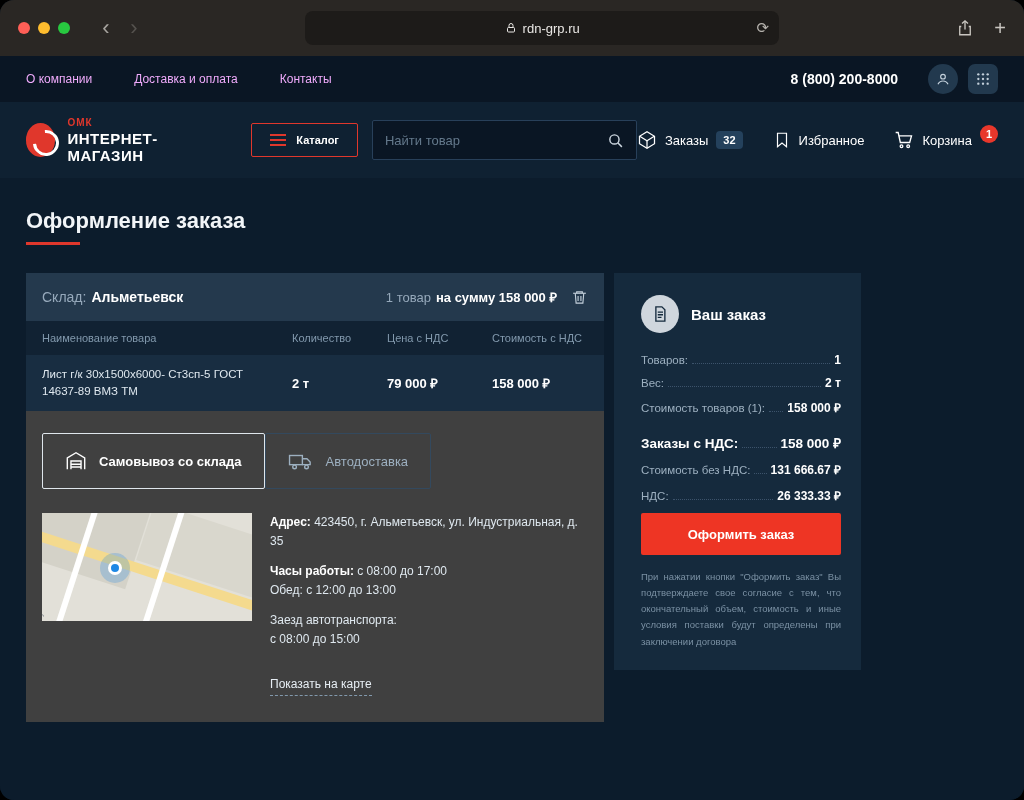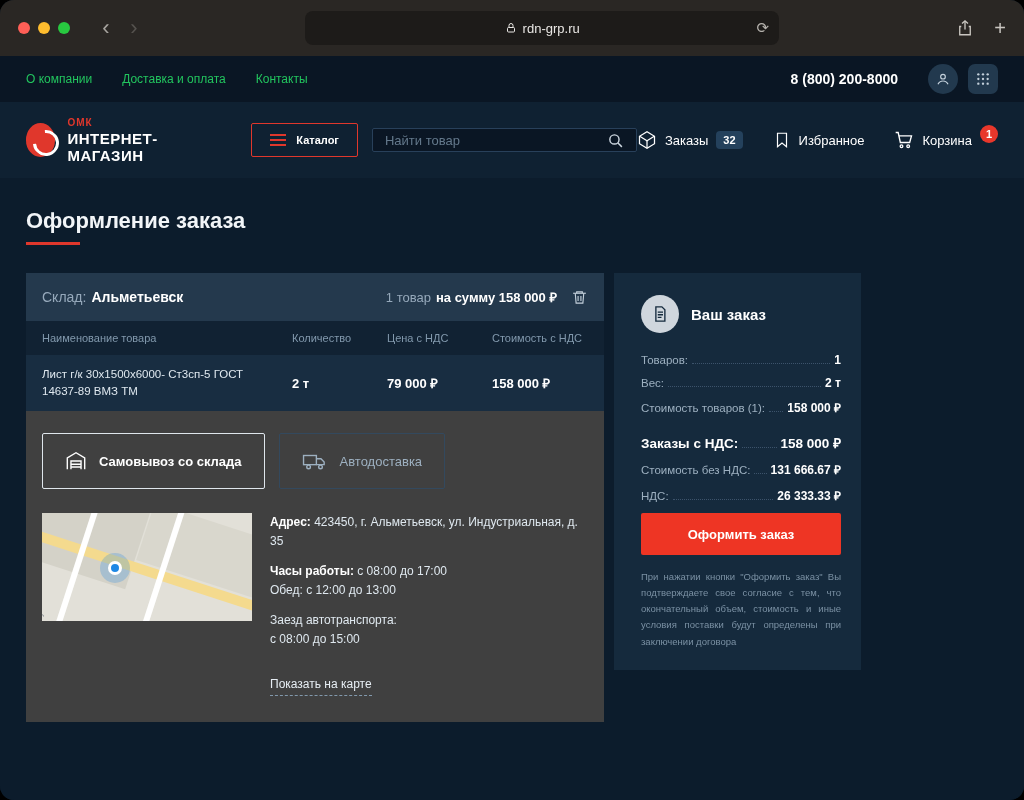--- a/index.html
+++ b/index.html
@@ -14,38 +14,38 @@
   .navbtn { font-size:22px; color:#a7a49f; width:28px; text-align:center; cursor:default; line-height:1; }
   .navbtn.dis { color:#55524e; }
   .addr-wrap { flex:1; display:flex; justify-content:center; }
   .addrbar { width:474px; height:34px; background:#1d1b19; border-radius:8px; display:flex; align-items:center; justify-content:center; position:relative; color:#e9e7e4; font-size:13px; }
   .addrbar .lock { margin-right:6px; display:flex; }
   .addrbar .reload { position:absolute; right:10px; color:#b5b2ad; font-size:15px; }
   .chromebtn { color:#c9c6c1; margin-left:20px; display:flex; align-items:center; font-size:20px; }
 
   
   .topnav { height:46px; background:#0a1624; display:flex; align-items:center; padding:0 26px; flex-shrink:0; }
-  .topnav a { color:#22c55e; font-size:12px; text-decoration:none; margin-right:30px; }
+  .topnav a { color:#f0abfc; font-size:12px; text-decoration:none; margin-right:42px; }
   .topnav .spacer { flex:1; }
   .phone { color:#fff; font-size:14px; font-weight:bold; margin-right:20px; }
   .roundbtn { width:30px; height:30px; border-radius:50%; background:#22394e; display:flex; align-items:center; justify-content:center; color:#c3d0db; margin-left:10px; }
   .squarebtn { width:30px; height:30px; border-radius:7px; background:#22394e; display:flex; align-items:center; justify-content:center; color:#c3d0db; margin-left:10px; }
 
   
   .siteheader { height:76px; background:#0f2132; display:flex; align-items:center; padding:16px 26px; flex-shrink:0; }
   .logo { display:flex; align-items:center; gap:12px; }
   .emblem { width:34px; height:34px; border-radius:50%; background:#e0372c; position:relative; }
   .emblem::after { content:""; position:absolute; left:7px; top:7px; width:20px; height:20px; border-radius:50%; border:3px solid #fff; border-left-color:transparent; transform:rotate(40deg); }
   .logo-txt { display:flex; flex-direction:column; gap:2px; }
   .logo-abbr { color:#e0372c; font-weight:bold; font-size:10px; letter-spacing:1px; }
   .logo-cap { color:#fff; font-weight:bold; font-size:15px; letter-spacing:.5px; }
   .catalog { margin-left:40px; border:1px solid #e0372c; background:transparent; color:#fff; font-weight:bold; font-size:11px; padding:10px 18px; display:flex; align-items:center; gap:10px; cursor:pointer; border-radius:2px; }
   .burger { display:flex; flex-direction:column; gap:3px; }
   .burger span { width:16px; height:2px; background:#e0372c; display:block; }
-  .search { margin-left:14px; width:300px; height:24px; background:#0a1624; border:1px solid #28405a; border-radius:2px; display:flex; align-items:center; padding:0 12px; }
+  .search { margin-left:14px; width:300px; height:40px; background:#0a1624; border:1px solid #28405a; border-radius:2px; display:flex; align-items:center; padding:0 12px; }
   .search input { flex:1; background:transparent; border:none; outline:none; color:#dfe8ef; font-size:13px; font-family:"Liberation Sans",sans-serif; }
   .search input::placeholder { color:#64798c; }
   .hdr-actions { margin-left:auto; display:flex; align-items:center; gap:30px; }
   .hdr-item { display:flex; align-items:center; gap:8px; color:#fff; font-size:13px; cursor:pointer; position:relative; }
   .badge-dark { background:#24415c; color:#fff; font-size:11px; padding:3px 7px; border-radius:4px; font-weight:bold; }
   .badge-red { background:#e8372b; color:#fff; font-size:11px; min-width:18px; height:18px; border-radius:50%; display:flex; align-items:center; justify-content:center; font-weight:bold; transform:translateY(-6px); }
 
   
   .main { flex:1; overflow:hidden; background:#0c1c2c; }
   .pagetitle { margin:30px 0 0 26px; color:#f2f5f8; font-size:22px; font-weight:bold; }
@@ -64,21 +64,21 @@
   .thead { display:flex; background:#112233; height:34px; align-items:center; padding:0 16px; }
   .thead div { color:#8299ad; font-size:11px; }
   .trow { display:flex; align-items:center; background:#182d41; min-height:56px; padding:8px 16px; }
   .col-name { width:250px; padding-right:10px; }
   .col-qty { width:95px; }
   .col-price { width:105px; }
   .col-total { flex:1; }
   .trow .col-name { color:#dfe8ef; font-size:11.5px; line-height:1.45; }
   .trow .col-qty, .trow .col-price, .trow .col-total { color:#fff; font-size:13px; font-weight:bold; }
 
-  .delivery { display:flex; gap:14px; padding:22px 16px 0 16px;align-items:flex-end; }
+  .delivery { display:flex; gap:0; padding:22px 16px 0 16px;align-items:flex-end; }
   .dtab { height:56px; display:flex; align-items:center; gap:12px; padding:0 22px; cursor:pointer; background:transparent; border-radius:2px; }
   .dtab.active { border:1px solid #dfe6ec; color:#fff; font-weight:bold; font-size:13px; }
   .dtab.inactive { border:1px solid #33495e; color:#9db0c0; font-size:13px; }
 
   .pickup-info { display:flex; gap:18px; padding:24px 16px 0 16px; }
   .map { width:210px; height:108px; position:relative; overflow:hidden; background:#e2e0d8; flex-shrink:0; cursor:pointer; }
   .map .block1 { position:absolute; left:-20px; top:-30px; width:120px; height:90px; background:#d4d2c8; transform:rotate(18deg); }
   .map .block2 { position:absolute; right:-30px; top:10px; width:140px; height:60px; background:#d9d7cd; transform:rotate(18deg); }
   .map .road-y { position:absolute; left:-20px; top:58px; width:280px; height:10px; background:#f4da8e; transform:rotate(18deg); }
   .map .road-w1 { position:absolute; left:30px; top:-20px; width:6px; height:160px; background:#fff; transform:rotate(18deg); }

